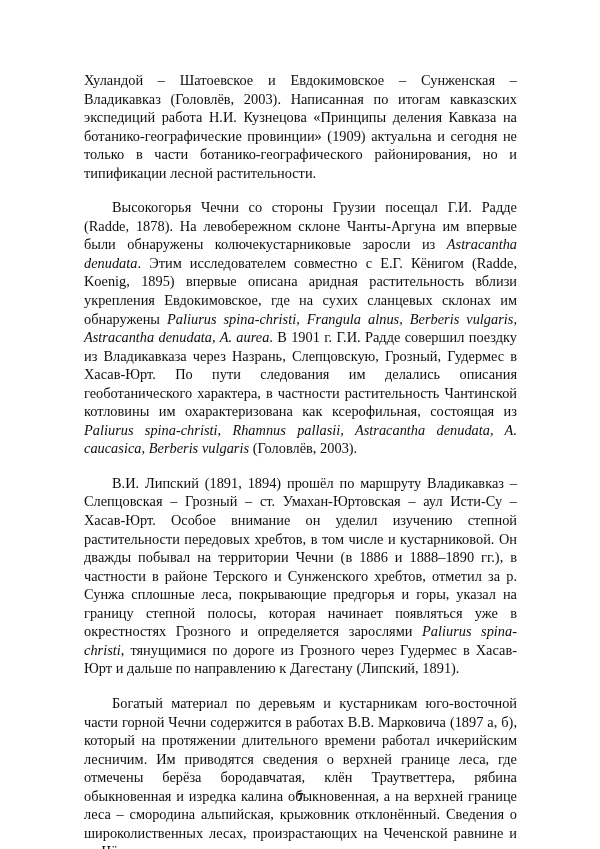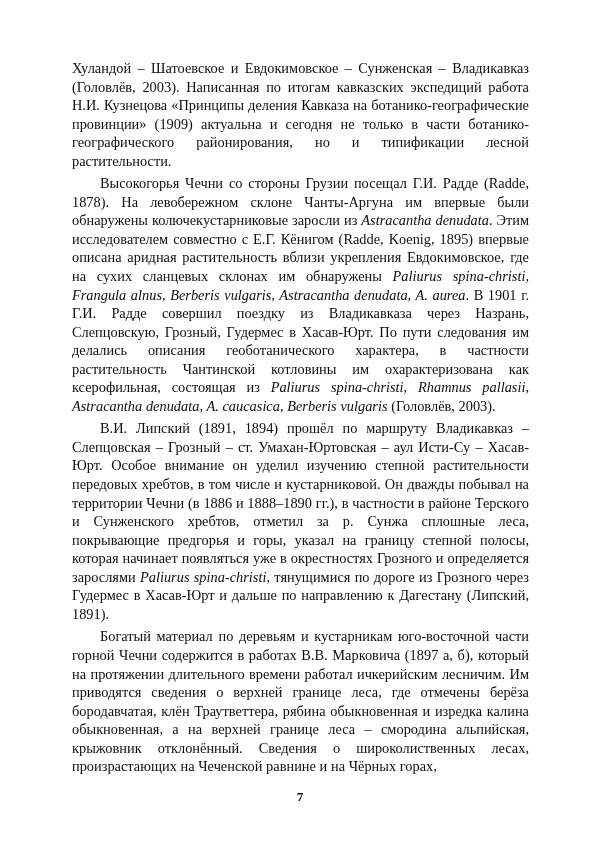--- a/index.html
+++ b/index.html
@@ -24,21 +24,21 @@
     height: 849px;
     background: #ffffff;
   }
   .text-column {
     position: absolute;
     left: 68px;
     top: 55px;
     width: 465px;
   }
   p.para {
-    margin: 4px;
+    margin: 16px;
     padding: 0;
     font-size: 14.35px;
     line-height: 18.55px;
     text-align: justify;
     text-justify: inter-word;
     text-indent: 28px;
     hyphens: manual;
     -webkit-hyphens: manual;
     letter-spacing: 0.01px;
     word-spacing: 0.1px;

